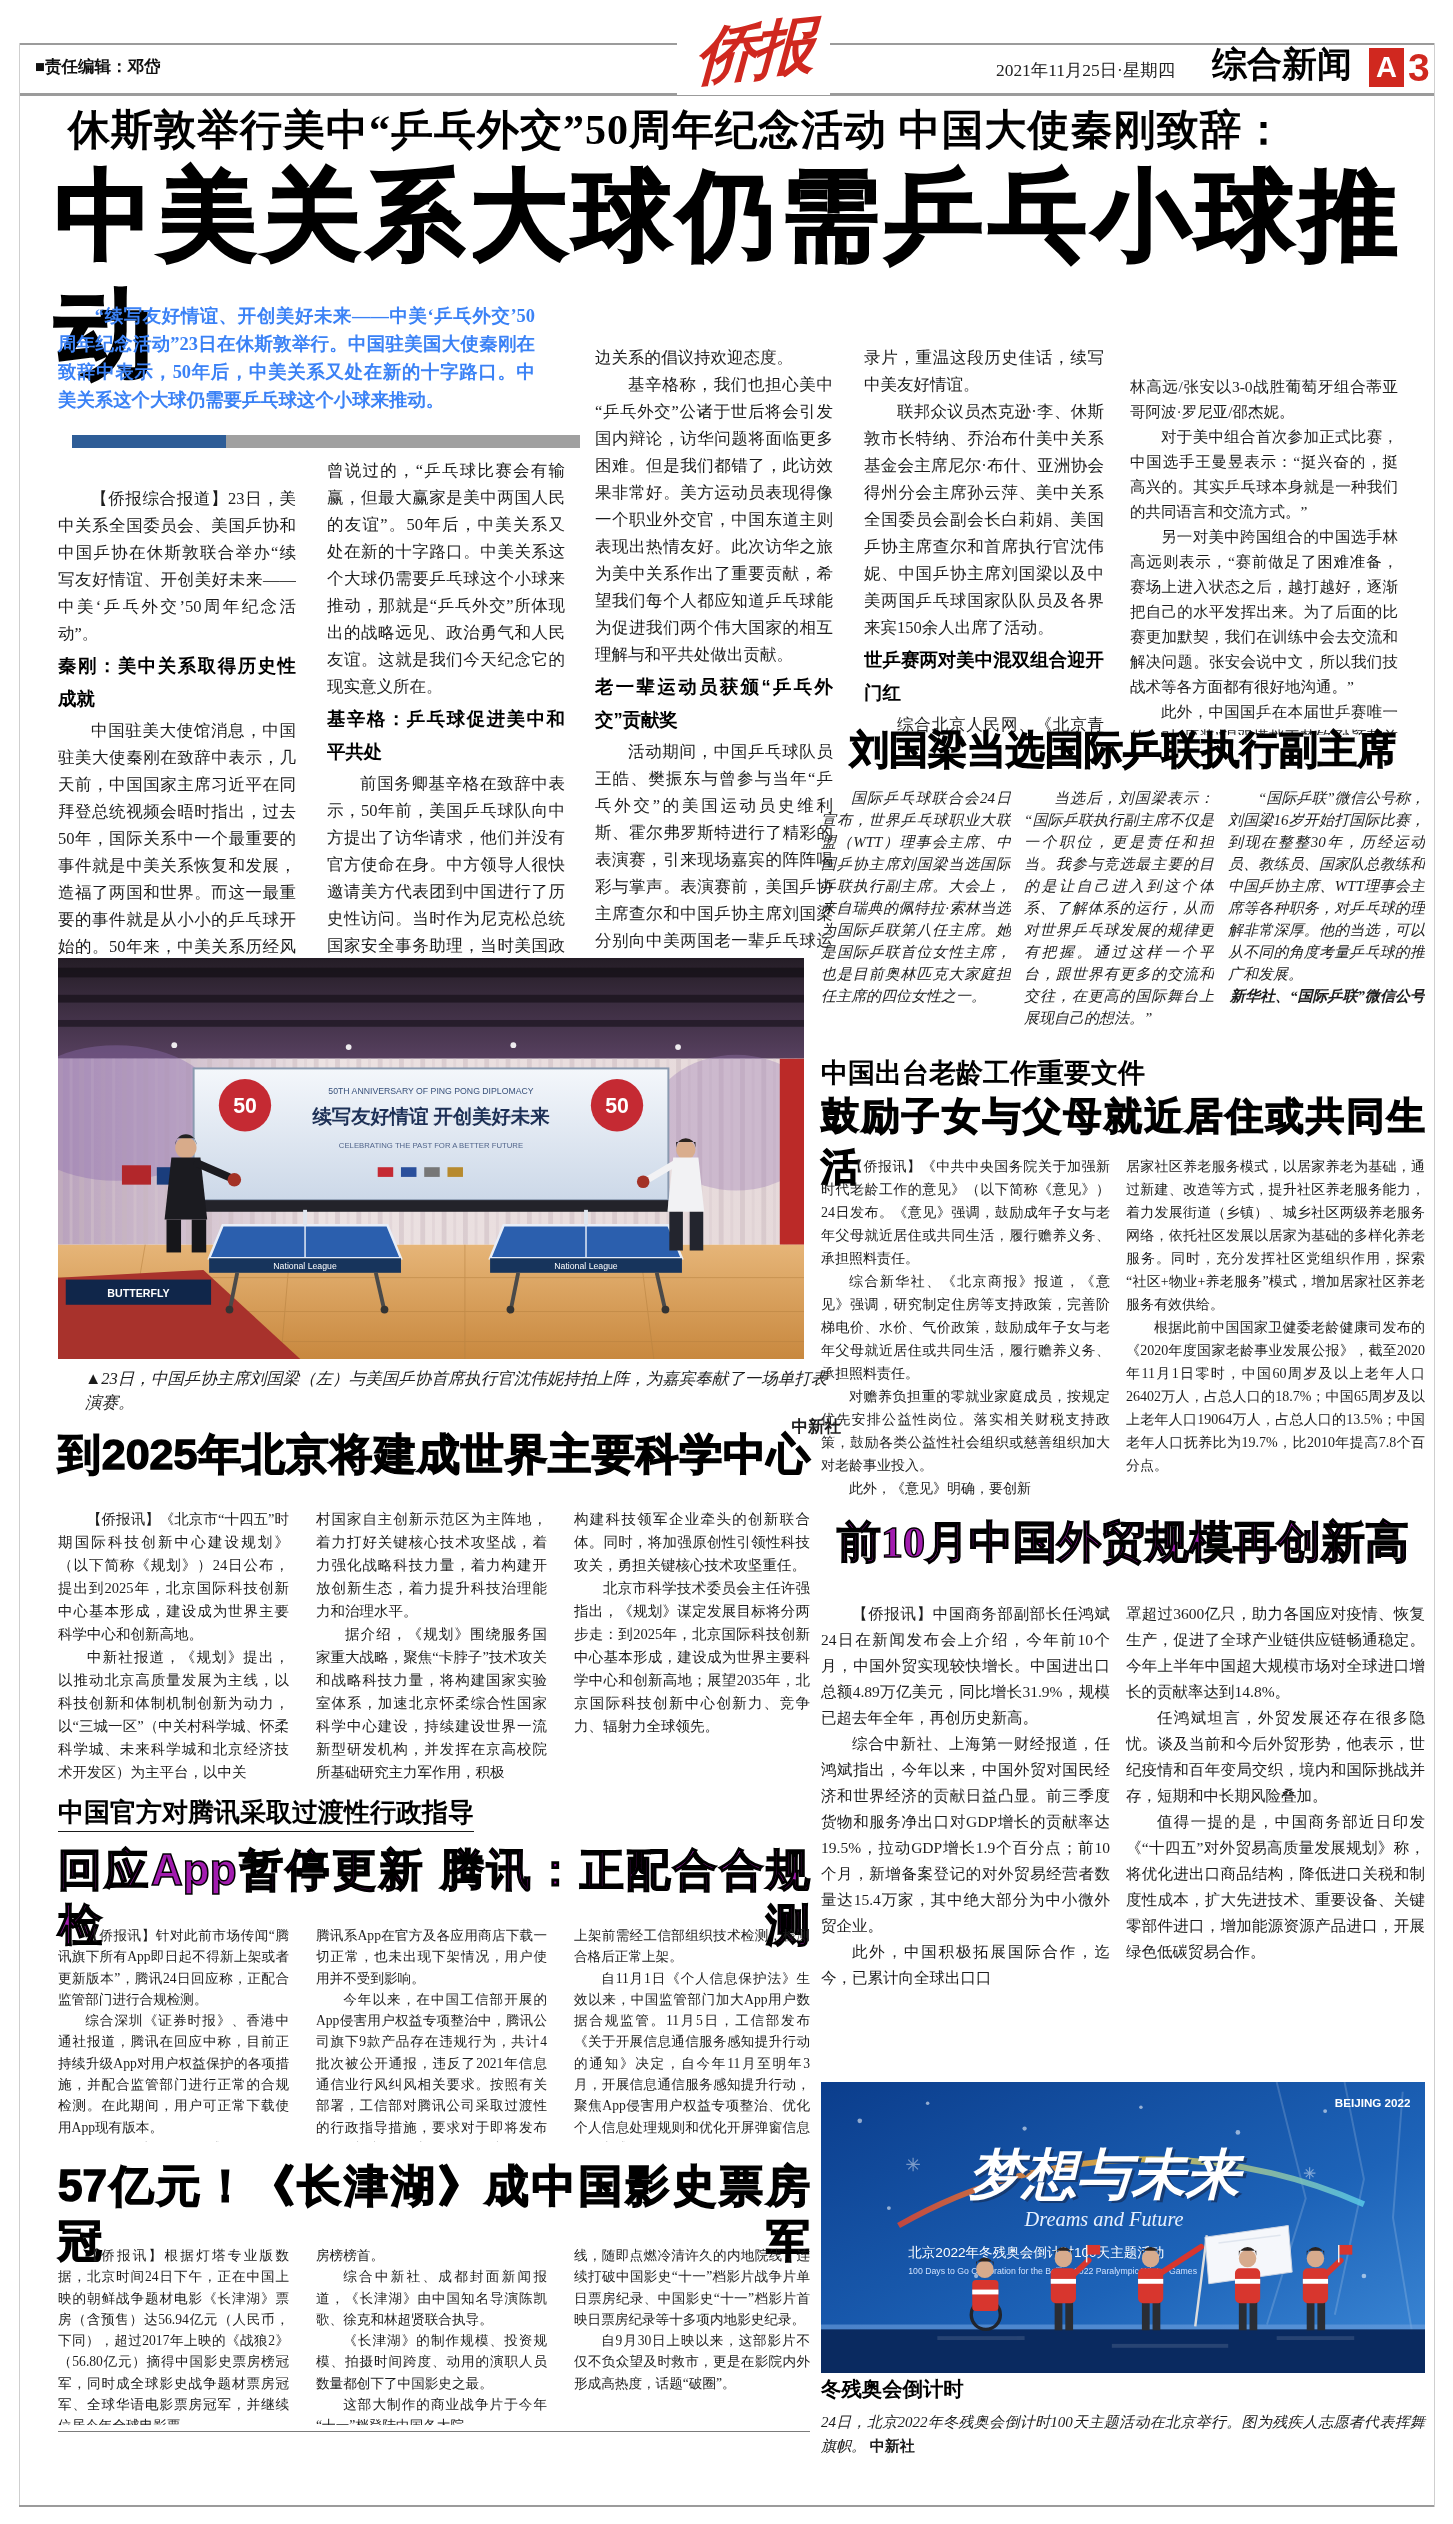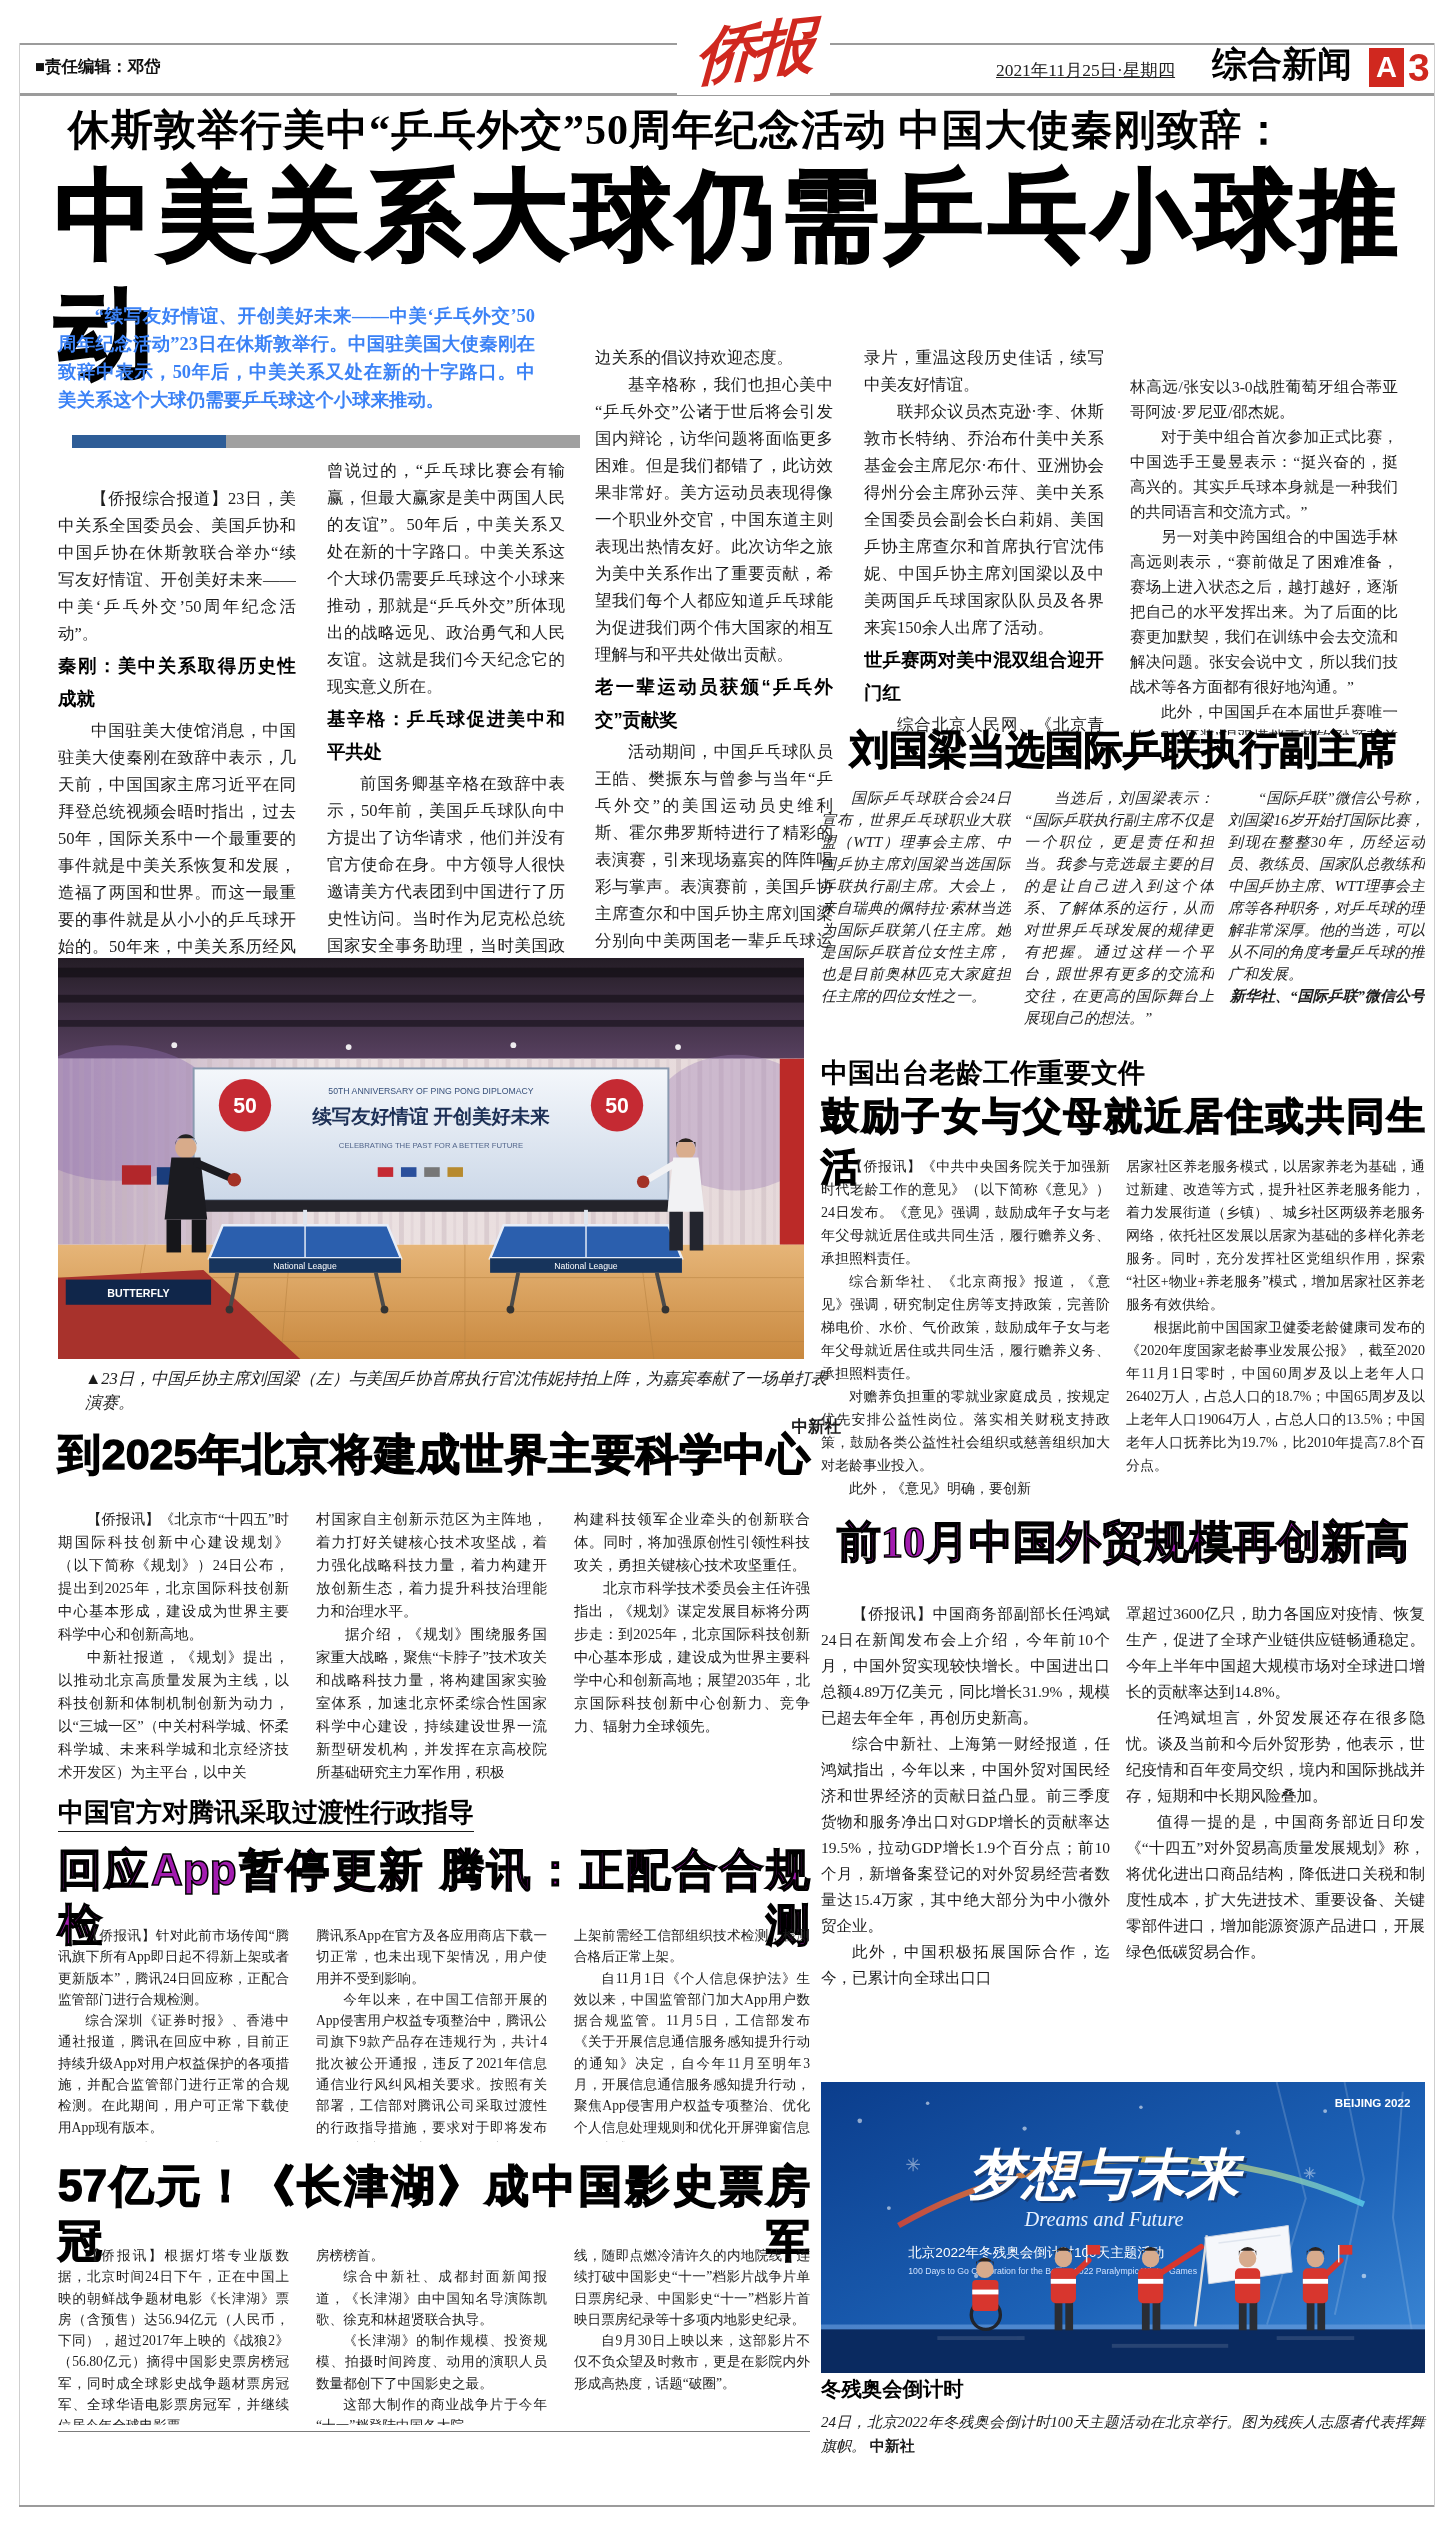--- a/index.html
+++ b/index.html
@@ -12,21 +12,21 @@
   #hdr-line-top{left:19.4px;top:43px;width:1415px;height:1.9px;}
   #hdr-line-bot{left:19.4px;top:93px;width:1415px;height:2.9px;}
   #frame-left{left:19.4px;top:43px;width:1px;height:2464px;background:#cfcfcf;}
   #frame-right{left:1434px;top:43px;width:1px;height:2464px;background:#cfcfcf;}
   #frame-bottom{left:19.4px;top:2505px;width:1415px;height:1.9px;}
   #editor{left:35px;top:58px;font:700 16.5px/1 "Liberation Sans","DejaVu Sans",sans-serif;color:#111;}
   #logo{left:677px;top:7.8px;width:153px;height:87px;background:#fff;z-index:3;
         display:flex;align-items:center;justify-content:center;}
   #logo span{font:900 62px/1 "Liberation Serif","DejaVu Serif",serif;font-style:italic;
         color:#d0281f;transform:rotate(-6deg) skewX(-8deg);letter-spacing:-3.9px;}
-  #dateline{left:996px;top:62px;font:400 17.4px/1 "Liberation Serif","DejaVu Serif",serif;color:#222;text-decoration:underline;}
+  #dateline{left:996px;top:62px;font:400 17.4px/1 "Liberation Serif","DejaVu Serif",serif;color:#222;}
   #section-name{left:1212px;top:47px;font:900 35px/1 "Liberation Serif","DejaVu Serif",serif;color:#000;}
   #page-badge{left:1369px;top:48px;display:flex;align-items:flex-start;}
   #page-badge .a-box{width:35px;height:39px;background:#d0281f;color:#fff;
         font:900 29px/39px "Liberation Sans","DejaVu Sans",sans-serif;text-align:center;}
   #page-badge .num{color:#d0281f;font:900 39px/39px "Liberation Sans","DejaVu Sans",sans-serif;margin-left:3.9px;}
   
   #kicker{left:68px;top:105px;width:1324px;font:900 42px/1.2 "Liberation Serif","DejaVu Serif",serif;
         color:#000;letter-spacing:1px;white-space:nowrap;}
   #banner{left:55px;top:157px;width:1343px;font-weight:900;font-size:98px;line-height:1.2;
         font-family:Liberation Sans, sans-serif;color:#000;

